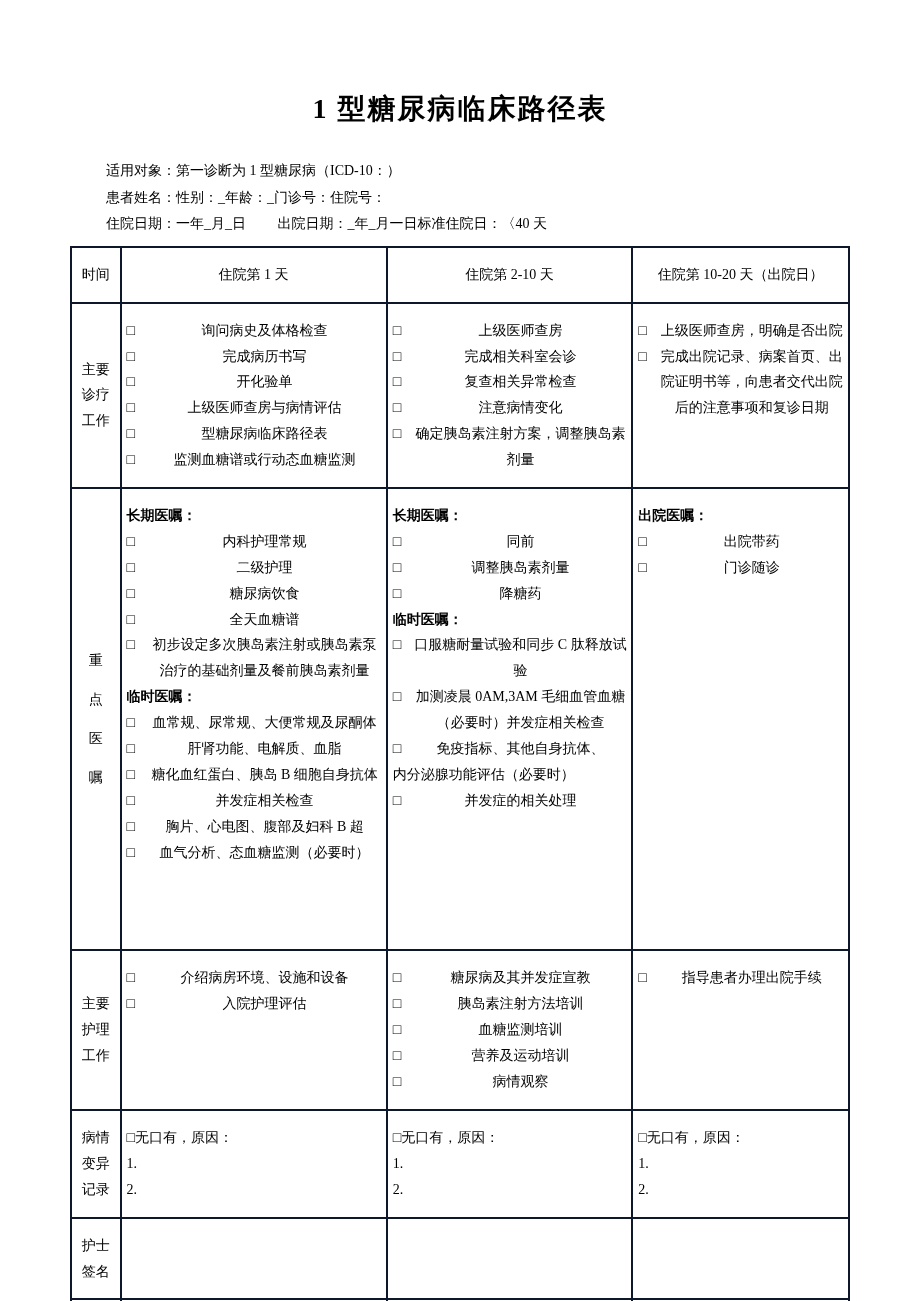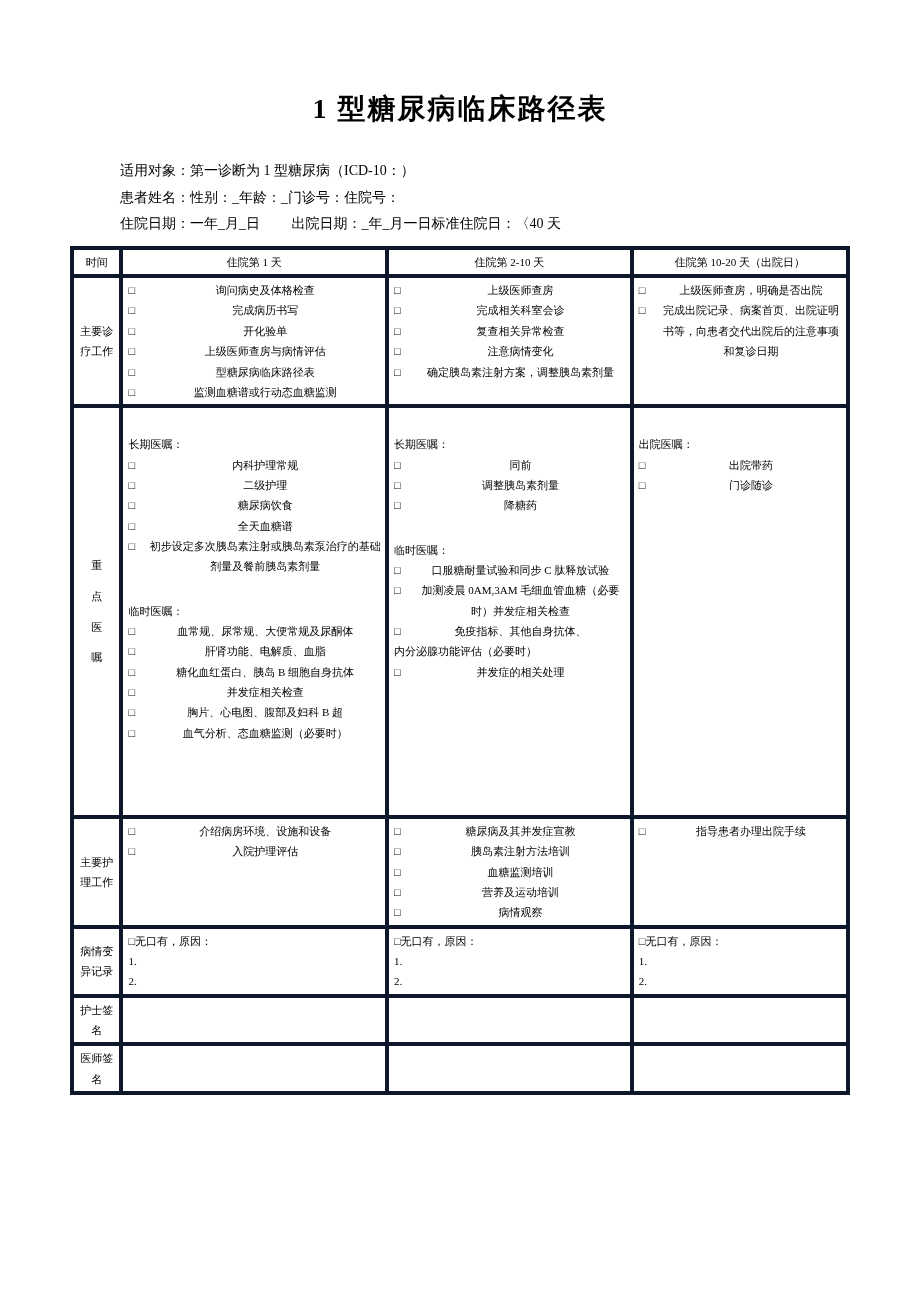--- a/index.html
+++ b/index.html
@@ -16,37 +16,37 @@
   }
   h1.title {
     font-family: "SimSun", "宋体", serif;
     font-size: 28px;
     text-align: center;
     font-weight: bold;
     margin: 0 0 30px 0;
     letter-spacing: 2px;
   }
   .intro {
-    margin-left: 50px;
+    margin-left: 36px;
     line-height: 1.9;
     font-size: 14px;
   }
   .intro p { margin: 0; }
   table {
     border-collapse: collapse;
     width: 100%;
     margin-top: 8px;
     table-layout: fixed;
   }
   td, th {
-    border: 4px solid #0f172a;
+    border: 2px solid #0f172a;
     vertical-align: top;
-    font-size: 11px;
+    font-size: 14px;
     line-height: 1.85;
-    padding: 2px 3px;
+    padding: 14px 3px;
   }
   td.row-label {
     text-align: center;
     vertical-align: middle;
     width: 48px;
   }
   td.row-label .v { display:inline-block; }
   td.row-label.v-spread { line-height: 2.8; }
   .hdr { text-align: center; }
   ul.cb {
@@ -59,23 +59,22 @@
     padding-left: 22px;
     text-align: center;
   }
   ul.cb > li::before {
     content: "□";
     position: absolute;
     left: 2px;
     top: 0;
   }
   .sub-head {
-    font-weight: normal;
+    font-weight: bold;
     padding-left: 2px;
-    margin-top: 24px;
   }
   .plain-line { padding-left: 2px; }
   .col1 { width: 48px; }
   .col2 { width: 258px; }
   .col3 { width: 238px; }
   .col4 { width: 210px; }
 </style>
 </head>
 <body>
 

